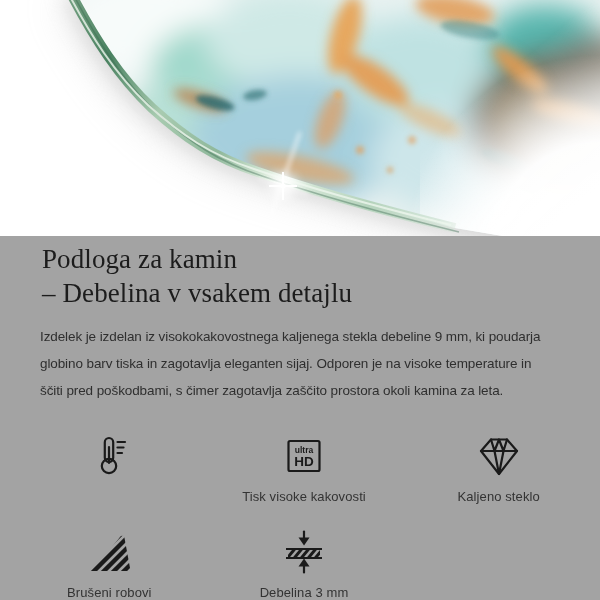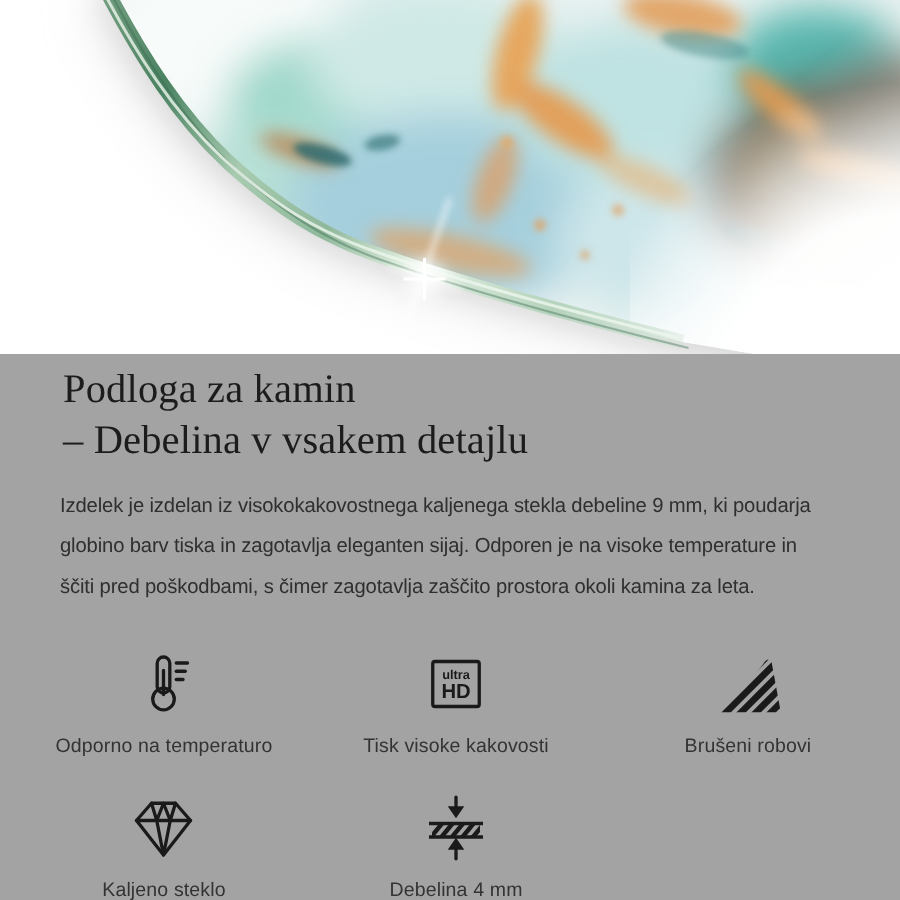--- a/index.html
+++ b/index.html
@@ -161,34 +161,45 @@
       <span class="ico">
         <svg viewBox="0 0 44 44">
           <rect class="stroke" x="17.8" y="4" width="8.4" height="24" rx="4.2"></rect>
           <circle class="stroke" cx="22" cy="32" r="7.2"></circle>
           <line class="stroke" x1="22" y1="13" x2="22" y2="29"></line>
           <line class="stroke" x1="30.5" y1="8" x2="38" y2="8" stroke-width="2"></line>
           <line class="stroke" x1="30.5" y1="13.5" x2="36.5" y2="13.5" stroke-width="2"></line>
           <line class="stroke" x1="30.5" y1="19" x2="35" y2="19" stroke-width="2"></line>
         </svg>
       </span>
-      <span class="lbl">Odporno na temperaturo</span>
     </div>
 
     <div class="feature">
       <span class="ico">
         <svg viewBox="0 0 44 44">
           <rect class="stroke" x="6.5" y="7" width="31" height="30" rx="1.5" stroke-width="2.6"></rect>
           <text x="22" y="18.5" text-anchor="middle" font-family="Liberation Sans, sans-serif" font-size="8.5" font-weight="700" fill="#1a1a1a">ultra</text>
           <text x="22" y="31.5" text-anchor="middle" font-family="Liberation Sans, sans-serif" font-size="13.5" font-weight="800" fill="#1a1a1a">HD</text>
         </svg>
       </span>
       <span class="lbl">Tisk visoke kakovosti</span>
     </div>
 
+
+    <div class="feature">
+      <span class="ico">
+        <svg viewBox="0 0 44 44">
+          <path class="stroke" stroke-width="2" d="M4,17 L14,5.5 L30,5.5 L40,17 L22,40 Z"></path>
+          <line class="stroke" stroke-width="2" x1="4" y1="17" x2="40" y2="17"></line>
+          <path class="stroke" stroke-width="2" d="M14,5.5 L17.5,17 L22,5.5 L26.5,17 L30,5.5"></path>
+          <path class="stroke" stroke-width="2" d="M17.5,17 L22,40 L26.5,17"></path>
+        </svg>
+      </span>
+      <span class="lbl">Kaljeno steklo</span>
+    </div>
 
     <div class="feature">
       <span class="ico">
         <svg viewBox="0 0 44 44">
           <defs>
             <clipPath id="triClip">
               <path d="M3,41 C3,41 26,17 33,7 C34.5,5 37,5.5 37.5,8 L43,38 C43.5,40.5 42,41 40,41 Z"></path>
             </clipPath>
           </defs>
           <g clip-path="url(#triClip)">
@@ -199,32 +210,20 @@
               <line x1="-10" y1="48" x2="38" y2="0"></line>
               <line x1="0" y1="48" x2="48" y2="0"></line>
               <line x1="10" y1="48" x2="58" y2="0"></line>
               <line x1="20" y1="48" x2="68" y2="0"></line>
               <line x1="30" y1="48" x2="78" y2="0"></line>
             </g>
           </g>
         </svg>
       </span>
       <span class="lbl">Brušeni robovi</span>
-    </div>
-
-    <div class="feature">
-      <span class="ico">
-        <svg viewBox="0 0 44 44">
-          <path class="stroke" stroke-width="2" d="M4,17 L14,5.5 L30,5.5 L40,17 L22,40 Z"></path>
-          <line class="stroke" stroke-width="2" x1="4" y1="17" x2="40" y2="17"></line>
-          <path class="stroke" stroke-width="2" d="M14,5.5 L17.5,17 L22,5.5 L26.5,17 L30,5.5"></path>
-          <path class="stroke" stroke-width="2" d="M17.5,17 L22,40 L26.5,17"></path>
-        </svg>
-      </span>
-      <span class="lbl">Kaljeno steklo</span>
     </div>
 
     <div class="feature">
       <span class="ico">
         <svg viewBox="0 0 44 44">
           <line class="stroke" stroke-width="2.8" x1="22" y1="1.5" x2="22" y2="8"></line>
           <polygon points="16.5,7.5 27.5,7.5 22,15.5" fill="#1a1a1a"></polygon>
           <line x1="4" y1="19" x2="40" y2="19" stroke="#1a1a1a" stroke-width="2.2"></line>
           <line x1="4" y1="28" x2="40" y2="28" stroke="#1a1a1a" stroke-width="2.2"></line>
           <defs>
@@ -237,17 +236,17 @@
             <line x1="9" y1="32" x2="23" y2="15"></line>
             <line x1="16" y1="32" x2="30" y2="15"></line>
             <line x1="23" y1="32" x2="37" y2="15"></line>
             <line x1="30" y1="32" x2="44" y2="15"></line>
             <line x1="37" y1="32" x2="51" y2="15"></line>
           </g>
           <line class="stroke" stroke-width="2.8" x1="22" y1="42.5" x2="22" y2="36"></line>
           <polygon points="16.5,36.5 27.5,36.5 22,28.5" fill="#1a1a1a"></polygon>
         </svg>
       </span>
-      <span class="lbl">Debelina 4 mm</span>
+      <span class="lbl">Debelina 3 mm</span>
     </div>
 
   </div>
 </div>
 
 </body></html>

